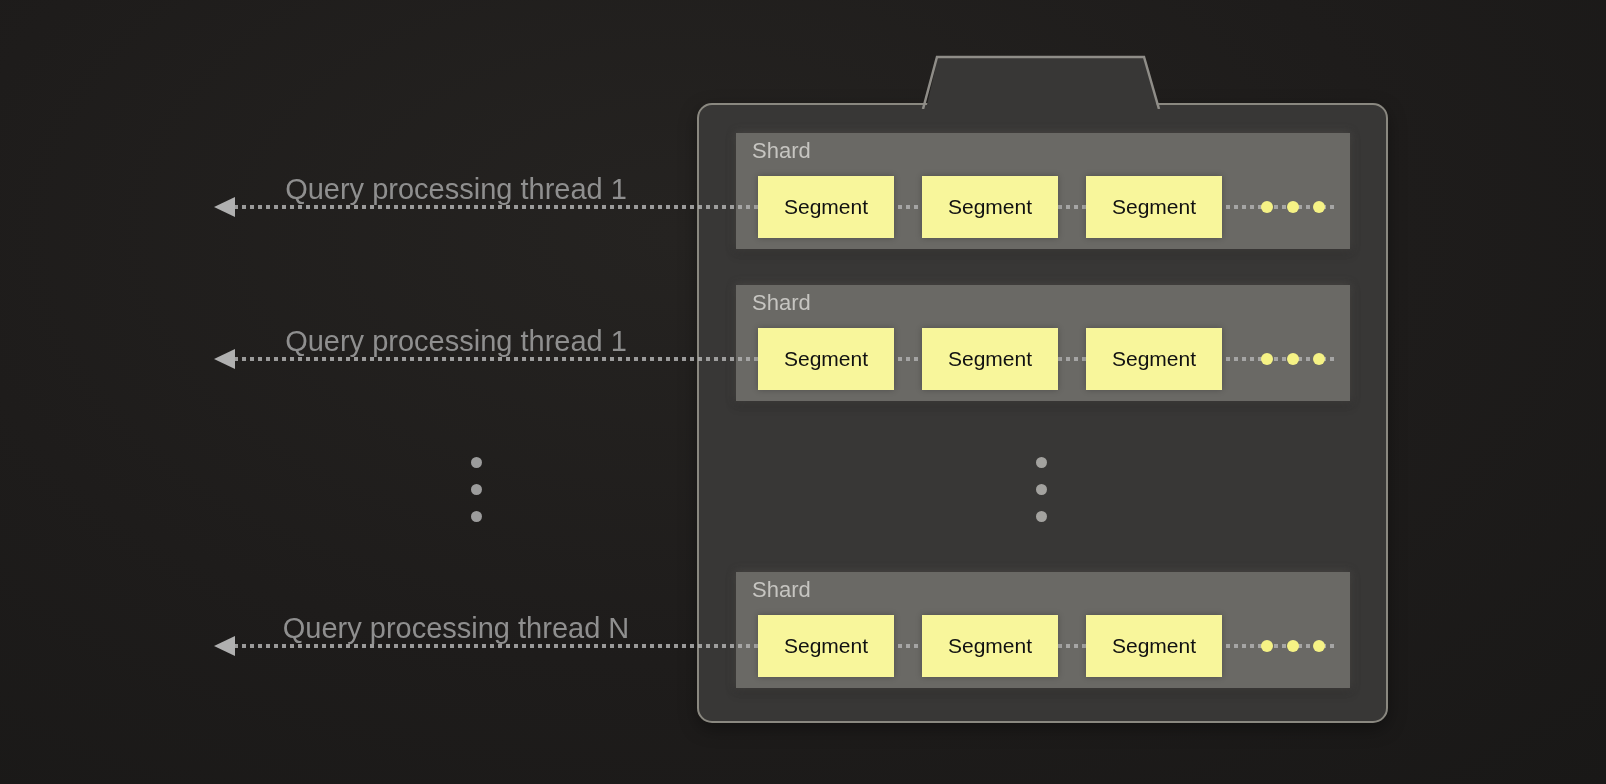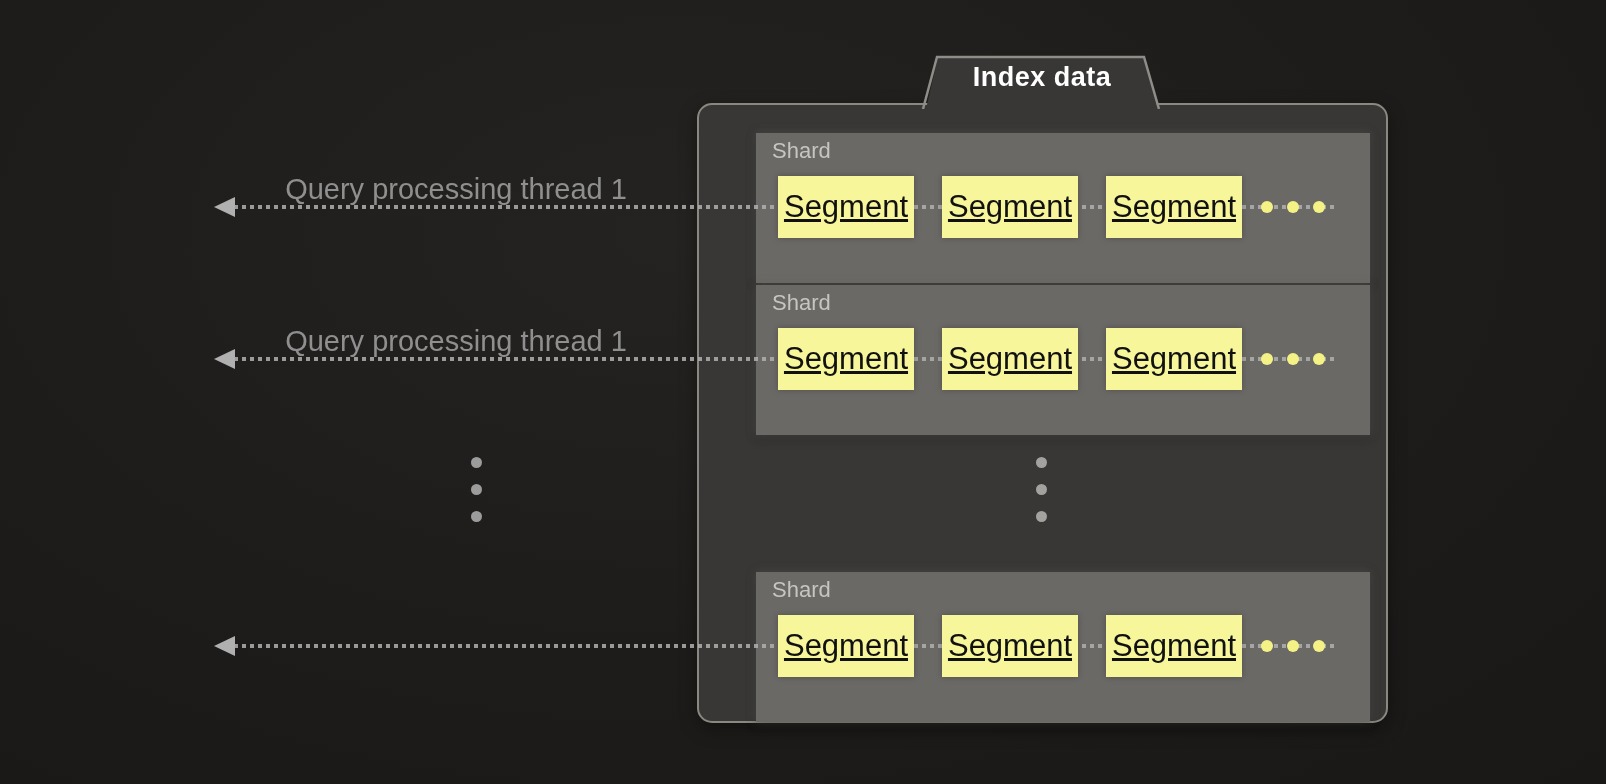--- a/index.html
+++ b/index.html
@@ -25,36 +25,35 @@
   .tab-svg{position:absolute;left:920px;top:55px;width:244px;height:54px;}
   .tab-label{
     position:absolute;left:920px;top:62px;width:244px;
     text-align:center;
     font-size:27px;font-weight:bold;color:var(--title-text,#ffffff);
     letter-spacing:0.5px;
   }
 
   
   .shard{
-    position:absolute;left:756px;width:614px;height:150px;
+    position:absolute;left:736px;width:614px;height:116px;
     background:var(--shard-fill,#6a6965);
     box-shadow:0 0 9px rgba(120,118,112,0.35), 0 4px 10px rgba(0,0,0,0.25);
   }
   .shard-label{
     position:absolute;left:16px;top:5px;
     font-size:22px;color:var(--shard-label-text,#c6c5c1);
   }
   .segment{
     position:absolute;top:43px;width:136px;height:62px;z-index:4;
     background:var(--segment-fill,#f8f69b);
     color:var(--segment-text,#111111);
-    font-size:31px;
+    font-size:21px;
     display:flex;align-items:center;justify-content:center;
     box-shadow:0 0 6px rgba(0,0,0,0.25);
-    text-decoration:underline;
   }
   .seg-1{left:22px;} .seg-2{left:186px;} .seg-3{left:350px;}
 
   
   .dotted-line{
     position:absolute;left:234px;width:1104px;height:4px;z-index:3;
     background:repeating-linear-gradient(90deg,
       var(--line-gray,#b0b0b0) 0 4px, transparent 4px 8px);
     opacity:0.85;
   }
@@ -90,32 +89,32 @@
 <body>
 
 <div class="canvas">
 
   <div class="index-container"></div>
 
   <svg class="tab-svg" viewBox="0 0 244 54">
     <polygon points="6,54 18,2 223,2 238,54" fill="#383736"></polygon>
     <path d="M 3,54 L 17,2 L 224,2 L 239,54" fill="none" stroke="#8f8d88" stroke-width="2.5"></path>
   </svg>
-  <div class="tab-label">Index data</div>
 
   <div class="dotted-line" style="top:205px"></div>
   <div class="dotted-line" style="top:357px"></div>
   <div class="dotted-line" style="top:644px"></div>
 
   <div class="arrow-head" style="top:197px"></div>
   <div class="arrow-head" style="top:349px"></div>
   <div class="arrow-head" style="top:636px"></div>
 
   <div class="thread-label" style="top:173px">Query processing thread 1</div>
   <div class="thread-label" style="top:325px">Query processing thread 1</div>
+  <div class="thread-label" style="top:612px">Query processing thread N</div>
 
   <div class="shard" style="top:133px">
     <div class="shard-label">Shard</div>
     <div class="segment seg-1">Segment</div>
     <div class="segment seg-2">Segment</div>
     <div class="segment seg-3">Segment</div>
   </div>
 
   <div class="shard" style="top:285px">
     <div class="shard-label">Shard</div>

